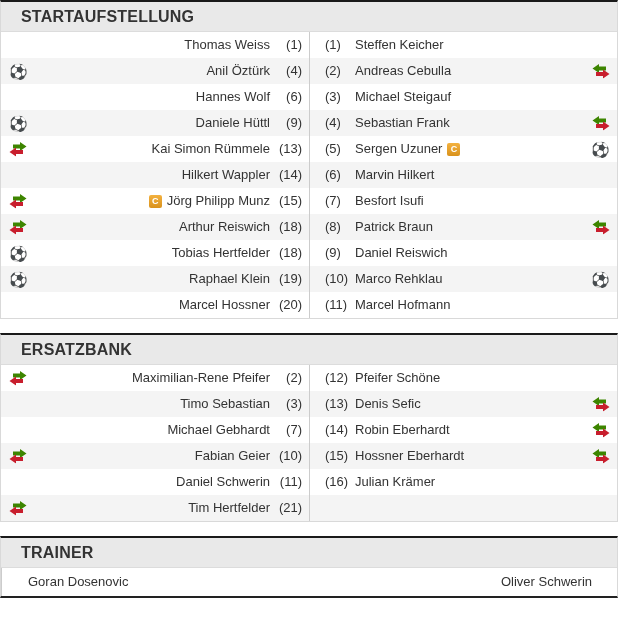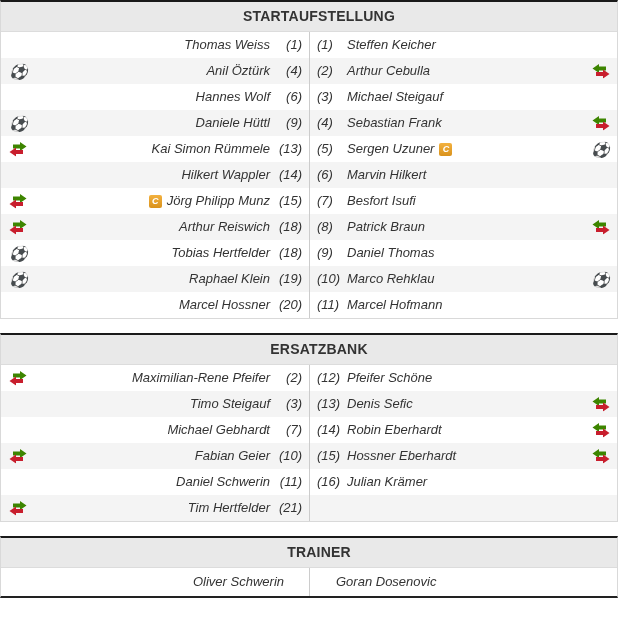--- a/index.html
+++ b/index.html
@@ -1,25 +1,25 @@
 <!DOCTYPE html>
 <html><head>
 <meta charset="utf-8">
 <style>
   html,body{margin:0;padding:0;background:#fff;}
   body{font-family:"Liberation Sans",sans-serif;color:#333;}
   .page{width:618px;}
   .panel{border:1px solid #d9d9d9;border-top:2px solid #1a1a1a;margin-bottom:14px;box-sizing:border-box;background:#fff;}
   .panel.trainer-panel{border-bottom:2px solid #222;margin-bottom:0;}
-  .panel-header{height:29px;line-height:29px;background:#e9e9e9;border-bottom:1px solid #dcdcdc;padding-left:20px;font-size:14px;font-weight:bold;color:#333;letter-spacing:.2px;text-align:center;}
-  .row{position:relative;display:flex;height:26px;line-height:26px;font-size:13px;background:#fff;font-style:italic;}
+  .panel-header{height:29px;line-height:29px;background:#e9e9e9;border-bottom:1px solid #dcdcdc;padding-left:20px;font-size:16px;font-weight:bold;color:#333;letter-spacing:.2px;}
+  .row{position:relative;display:flex;height:26px;line-height:26px;font-size:13px;background:#fff;}
   .row:nth-child(even){background:#f4f4f4;}
   .cell{white-space:nowrap;overflow:hidden;box-sizing:border-box;}
   .cell.home{width:308px;flex:none;text-align:right;padding-right:7px;}
-  .cell.away{flex:1;border-left:1px solid #ccc;padding-left:7px;text-align:left;}
+  .cell.away{flex:1;border-left:1px solid #ccc;padding-left:15px;text-align:left;}
   .num{display:inline-block;width:32px;text-align:right;}
   .cell.away .num{width:30px;text-align:left;}
   .slot{position:absolute;top:50%;transform:translateY(-50%);display:flex;align-items:center;gap:2px;}
   .slot.left{left:8px;}
   .slot.right{right:7px;}
   .slot.right svg{transform:scaleX(-1);}
   .sub-icon{display:inline-block;height:15px;}
   .sub-icon svg{display:block;}
   .ball{font-size:15px;line-height:1;color:#222;}
   .ball.red{color:#c22b22;}
@@ -42,21 +42,21 @@
           <span class="slot left"></span>
           <span class="cell home"><span class="pname">Thomas Weiss</span><span class="num">(1)</span></span>
           <span class="cell away"><span class="num">(1)</span><span class="pname">Steffen Keicher</span></span>
           <span class="slot right"></span>
         </div>
         <div class="row">
           <span class="slot left">
             <span class="ball">⚽</span>
           </span>
           <span class="cell home"><span class="pname">Anil Öztürk</span><span class="num">(4)</span></span>
-          <span class="cell away"><span class="num">(2)</span><span class="pname">Arthur Cebulla</span></span>
+          <span class="cell away"><span class="num">(2)</span><span class="pname">Andreas Cebulla</span></span>
           <span class="slot right">
             <span class="sub-icon">
               <svg width="18" height="15" viewBox="0 0 18 15">
                 <path fill="#3d8500" d="M4 3 h7 V0.5 L17.5 5 L11 9.5 V7 H4 z"></path>
                 <path fill="#c81e2d" d="M14 8.5 h-7 V6 L0.5 10.5 L7 15 V12.5 h7 z"></path>
               </svg>
             </span>
           </span>
         </div>
         <div class="row">
@@ -132,21 +132,21 @@
                 <path fill="#c81e2d" d="M14 8.5 h-7 V6 L0.5 10.5 L7 15 V12.5 h7 z"></path>
               </svg>
             </span>
           </span>
         </div>
         <div class="row">
           <span class="slot left">
             <span class="ball">⚽</span>
           </span>
           <span class="cell home"><span class="pname">Tobias Hertfelder</span><span class="num">(18)</span></span>
-          <span class="cell away"><span class="num">(9)</span><span class="pname">Daniel Thomas</span></span>
+          <span class="cell away"><span class="num">(9)</span><span class="pname">Daniel Reiswich</span></span>
           <span class="slot right"></span>
         </div>
         <div class="row">
           <span class="slot left">
             <span class="ball">⚽</span>
           </span>
           <span class="cell home"><span class="pname">Raphael Klein</span><span class="num">(19)</span></span>
           <span class="cell away"><span class="num">(10)</span><span class="pname">Marco Rehklau</span></span>
           <span class="slot right">
             <span class="ball">⚽</span>
@@ -174,21 +174,21 @@
                 <path fill="#c81e2d" d="M14 8.5 h-7 V6 L0.5 10.5 L7 15 V12.5 h7 z"></path>
               </svg>
             </span>
           </span>
           <span class="cell home"><span class="pname">Maximilian-Rene Pfeifer</span><span class="num">(2)</span></span>
           <span class="cell away"><span class="num">(12)</span><span class="pname">Pfeifer Schöne</span></span>
           <span class="slot right"></span>
         </div>
         <div class="row">
           <span class="slot left"></span>
-          <span class="cell home"><span class="pname">Timo Steigauf</span><span class="num">(3)</span></span>
+          <span class="cell home"><span class="pname">Timo Sebastian</span><span class="num">(3)</span></span>
           <span class="cell away"><span class="num">(13)</span><span class="pname">Denis Sefic</span></span>
           <span class="slot right">
             <span class="sub-icon">
               <svg width="18" height="15" viewBox="0 0 18 15">
                 <path fill="#3d8500" d="M4 3 h7 V0.5 L17.5 5 L11 9.5 V7 H4 z"></path>
                 <path fill="#c81e2d" d="M14 8.5 h-7 V6 L0.5 10.5 L7 15 V12.5 h7 z"></path>
               </svg>
             </span>
           </span>
         </div>
@@ -247,20 +247,20 @@
       </div>
   </section>
 
   <section class="panel trainer-panel">
     <header class="panel-header">
       <span>TRAINER</span>
     </header>
     <div class="rows">
         <div class="row trainer-row">
           <span class="slot left"></span>
+          <span class="cell away"><span class="pname">Goran Dosenovic</span></span>
           <span class="cell home"><span class="pname">Oliver Schwerin</span></span>
-          <span class="cell away"><span class="pname">Goran Dosenovic</span></span>
           <span class="slot right"></span>
         </div>
       </div>
   </section>
 
 </div>
 
 </body></html>

